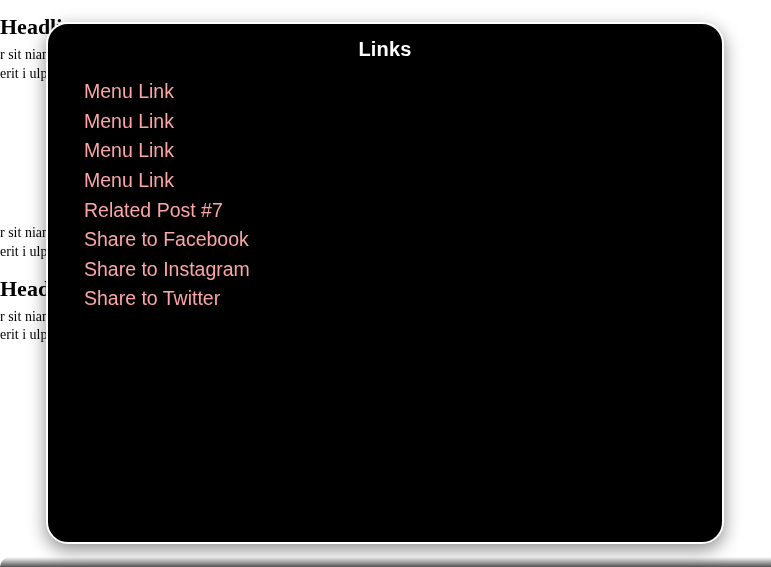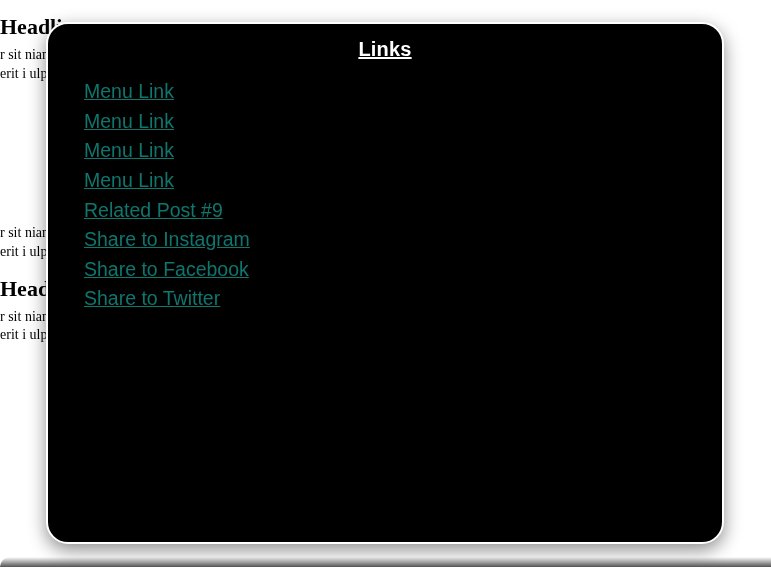--- a/index.html
+++ b/index.html
@@ -64,33 +64,31 @@
     box-shadow: 0 6px 18px rgba(0,0,0,0.45);
     color: #ffffff;
     padding: 14px 28px 20px 28px;
   }
   .modal-title {
     text-align: center;
     font-weight: 700;
     font-size: 20px;
     margin-bottom: 16px;
     letter-spacing: 0.2px;
-    text-decoration: underline;
   }
   .link-list {
     list-style: none;
     padding: 0 0 0 8px;
   }
   .link-list li {
     font-size: 19.5px;
     line-height: 1.52;
     font-weight: 500;
-    color: #0f766e;
+    color: #fca5a5;
     cursor: pointer;
-    text-decoration: underline;
   }
 </style>
 </head>
 <body>
 
 <div class="page-bg">
   <div class="block">
     <h2>Headline</h2>
     <p>r sit
 niam
@@ -109,20 +107,20 @@
   </div>
 </div>
 
 <div class="modal">
   <div class="modal-title">Links</div>
   <ul class="link-list">
     <li>Menu Link</li>
     <li>Menu Link</li>
     <li>Menu Link</li>
     <li>Menu Link</li>
-    <li>Related Post #9</li>
+    <li>Related Post #7</li>
+    <li>Share to Facebook</li>
     <li>Share to Instagram</li>
-    <li>Share to Facebook</li>
     <li>Share to Twitter</li>
   </ul>
 </div>
 
 <div class="bottom-bar"></div>
 
 </body></html>

